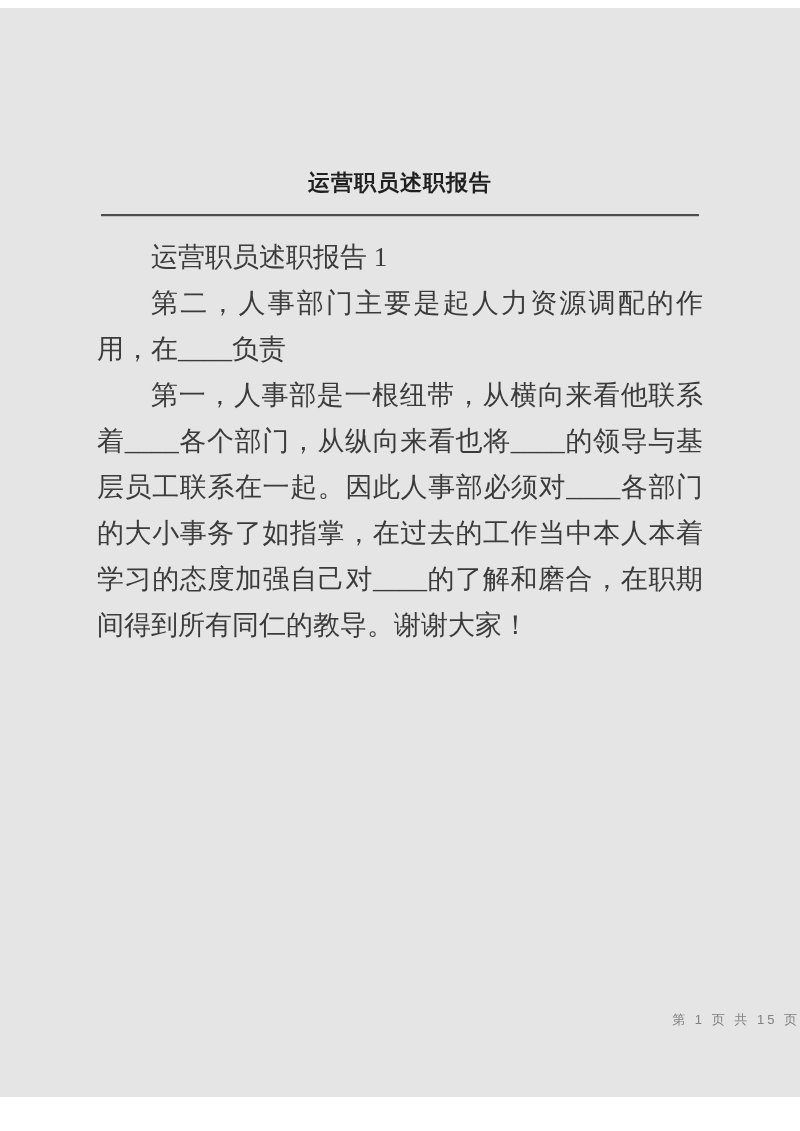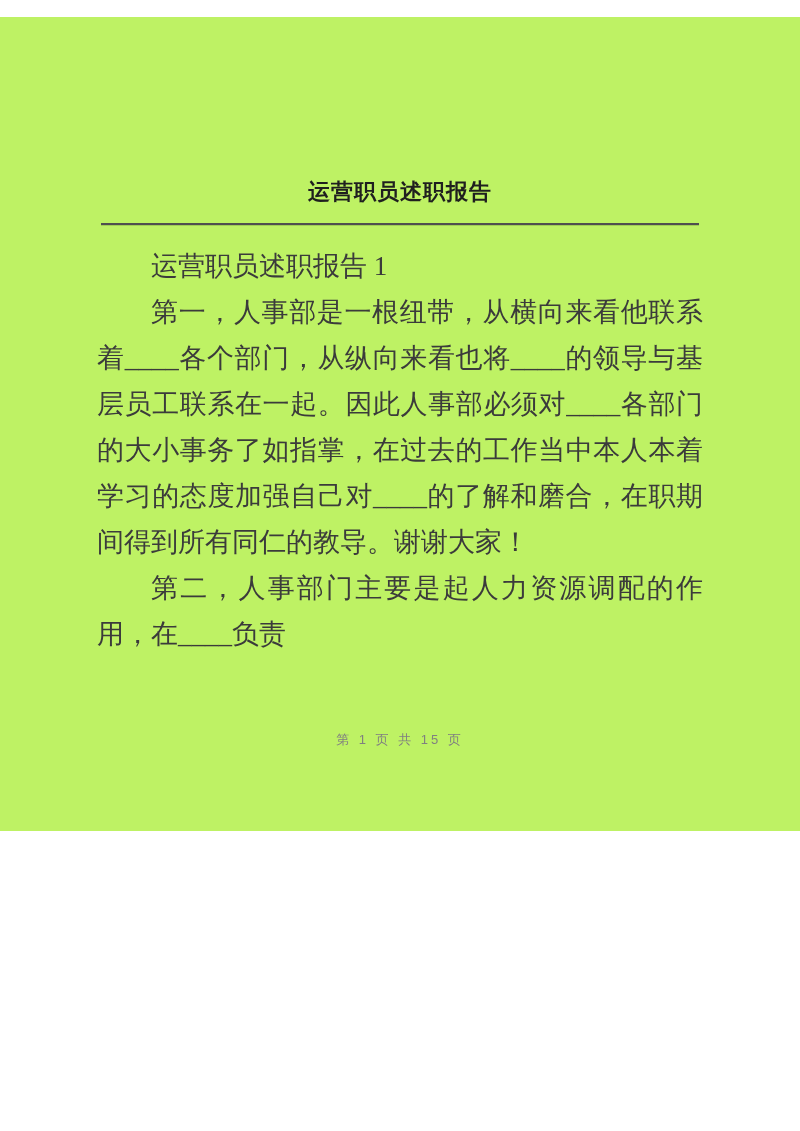--- a/index.html
+++ b/index.html
@@ -3,23 +3,23 @@
 <meta charset="utf-8">
 <style>
   html, body {
     margin: 0;
     padding: 0;
     background: #ffffff;
   }
   .page {
     position: relative;
     width: 800px;
-    height: 814px;
-    margin: 17px auto;
-    background: #bef264;
+    height: 1089px;
+    margin: 8px auto;
+    background: #e5e5e5;
     font-family: "Liberation Serif", "DejaVu Serif", serif;
     color: #3b3b3b;
     overflow: hidden;
   }
   .doc-title {
     margin: 0;
     padding-top: 160px;
     text-align: center;
     font-size: 22px;
     font-weight: bold;
@@ -43,38 +43,38 @@
     line-height: 46px;
     text-align: justify;
     text-indent: 2em;
     color: #3b3b3b;
     word-break: break-all;
   }
   .page-footer {
     position: absolute;
     left: 0;
     right: 0;
-    bottom: 82px;
-    text-align: center;
+    bottom: 68px;
+    text-align: right;
     font-size: 13px;
     color: #808080;
     letter-spacing: 3px;
     font-family: "Liberation Sans", "DejaVu Sans", sans-serif;
   }
 </style>
 </head>
 <body>
 
 <div class="page">
 
   <h1 class="doc-title">运营职员述职报告</h1>
 
   <hr class="title-divider">
 
   <div class="content">
     <p>运营职员述职报告 1</p>
+    <p>第二，人事部门主要是起人力资源调配的作用，在____负责</p>
     <p>第一，人事部是一根纽带，从横向来看他联系着____各个部门，从纵向来看也将____的领导与基层员工联系在一起。因此人事部必须对____各部门的大小事务了如指掌，在过去的工作当中本人本着学习的态度加强自己对____的了解和磨合，在职期间得到所有同仁的教导。谢谢大家！</p>
-    <p>第二，人事部门主要是起人力资源调配的作用，在____负责</p>
   </div>
 
   <div class="page-footer">第 1 页 共 15 页</div>
 
 </div>
 
 </body></html>

